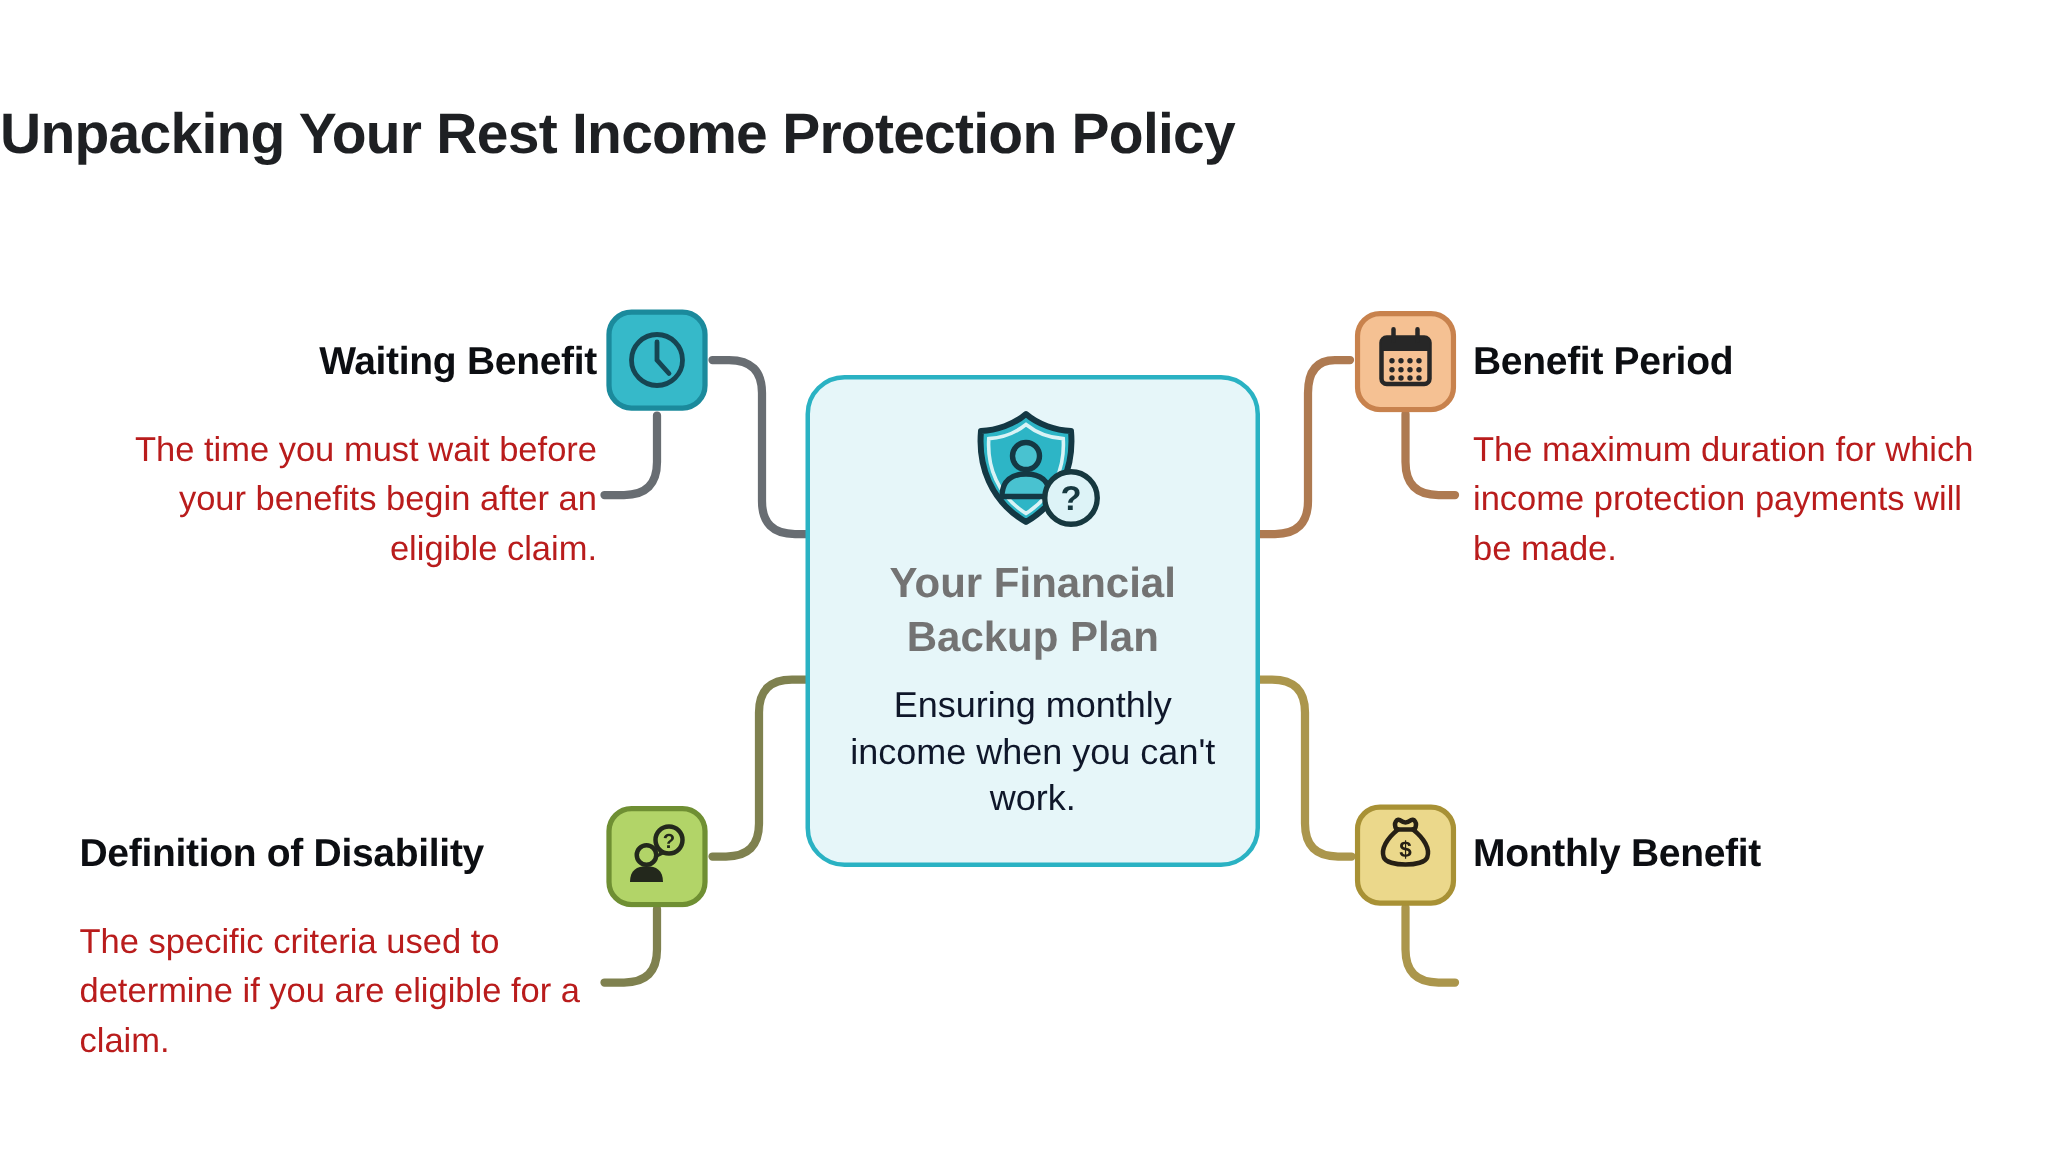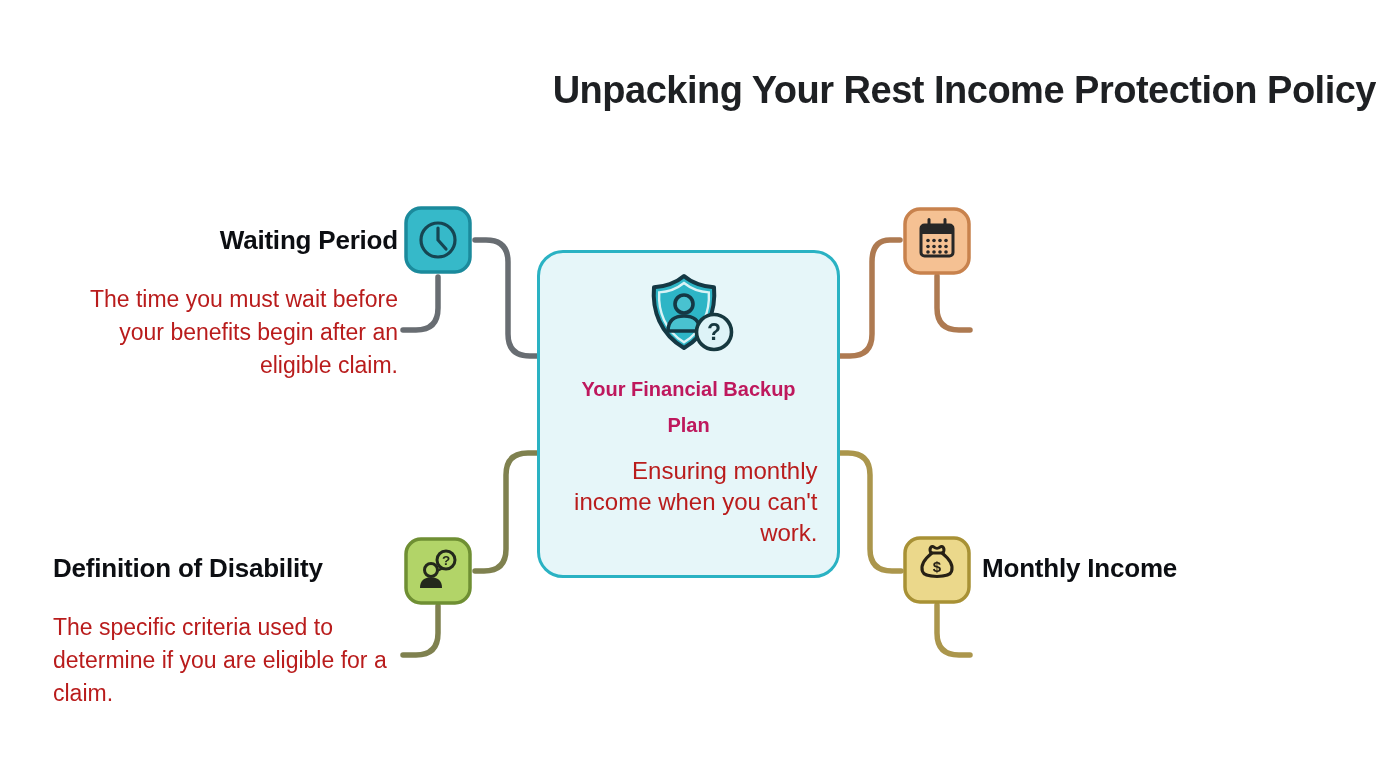--- a/index.html
+++ b/index.html
@@ -1,38 +1,38 @@
 <!DOCTYPE html>
 <html><head>
 <meta charset="utf-8">
 <style>
   html,body{margin:0;padding:0;background:#ffffff;}
   .canvas{
     position:relative;width:1376px;height:768px;overflow:hidden;background:#ffffff;
     font-family:"Liberation Sans",sans-serif;color:#17191c;
   }
   .page-title{
-    position:absolute;top:66px;left:0;width:100%;margin:0;text-align:right;
+    position:absolute;top:66px;left:0;width:100%;margin:0;text-align:left;
     font-size:38px;line-height:48px;font-weight:700;letter-spacing:-0.5px;color:#1e2023;
   }
   svg.connectors{position:absolute;left:0;top:0;z-index:1;}
   svg.connectors path{fill:none;stroke-width:5.5px;stroke-linecap:round;}
   .tile{position:absolute;z-index:2;}
   .tile.tl{left:404px;top:206px;}
   .tile.tr{left:903px;top:207px;}
   .tile.bl{left:404px;top:537px;}
   .tile.br{left:903px;top:536px;}
   .center-card{
     position:absolute;left:537px;top:250px;width:303px;height:328px;box-sizing:border-box;
     background:#e6f6f9;border:3px solid #2ab2c3;border-radius:26px;z-index:2;
     display:flex;flex-direction:column;align-items:center;text-align:center;
   }
   .center-card .shield{margin-top:16px;}
-  .center-heading{font-size:20px;line-height:36px;font-weight:700;color:#be185d;width:242px;margin-top:6px;}
-  .center-subtitle{font-size:24px;line-height:31px;color:#b91c1c;width:258px;margin-top:12px;text-align:right;}
+  .center-heading{font-size:28px;line-height:36px;font-weight:700;color:#737373;width:242px;margin-top:6px;}
+  .center-subtitle{font-size:24px;line-height:31px;color:#0f172a;width:258px;margin-top:12px;}
   .node{position:absolute;z-index:2;}
   .node h2{margin:0;font-size:26px;line-height:36px;font-weight:700;color:#0c0e12;letter-spacing:-0.2px;}
   .node p{margin:25px 0 0;font-size:23px;line-height:33px;color:#b91c1c;}
   .node.tl{left:88px;top:222px;width:310px;text-align:right;}
   .node.tr{left:982px;top:222px;width:335px;text-align:left;}
   .node.bl{left:53px;top:550px;width:345px;text-align:left;}
   .node.br{left:982px;top:550px;width:345px;text-align:left;}
   .icon-text{font-family:"Liberation Sans",sans-serif;font-weight:700;}
 </style>
 </head>
@@ -112,27 +112,31 @@
     <rect x="2" y="2" width="64" height="64" rx="15" stroke-width="3.5" fill="#ebd88b" stroke="#a89135"></rect>
     <g stroke="#262015" stroke-width="3" fill="none" stroke-linecap="round" stroke-linejoin="round">
       <path d="M28 17 C 25.5 12.5 28.5 9 31 11.2 C 32.6 12.6 35.4 12.6 37 11.2 C 39.5 9 42.5 12.5 40 17"></path>
       <path d="M28 17 L40 17"></path>
       <path d="M29 17 C 21.5 23 17.5 30 19.5 35.5 C 21.5 42 46.5 42 48.5 35.5 C 50.5 30 46.5 23 39 17"></path>
       <text x="34" y="35.5" text-anchor="middle" font-size="15" class="icon-text" fill="#262015" stroke="none">$</text>
     </g>
   </svg>
 
   <div class="node tl">
-    <h2>Waiting Period</h2>
+    <h2>Waiting Benefit</h2>
     <p>The time you must wait before your benefits begin after an eligible claim.</p>
   </div>
 
+  <div class="node tr">
+    <h2>Benefit Period</h2>
+    <p>The maximum duration for which income protection payments will be made.</p>
+  </div>
 
   <div class="node bl">
     <h2>Definition of Disability</h2>
     <p>The specific criteria used to determine if you are eligible for a claim.</p>
   </div>
 
   <div class="node br">
-    <h2>Monthly Income</h2>
+    <h2>Monthly Benefit</h2>
   </div>
 
 </div>
 
 </body></html>

